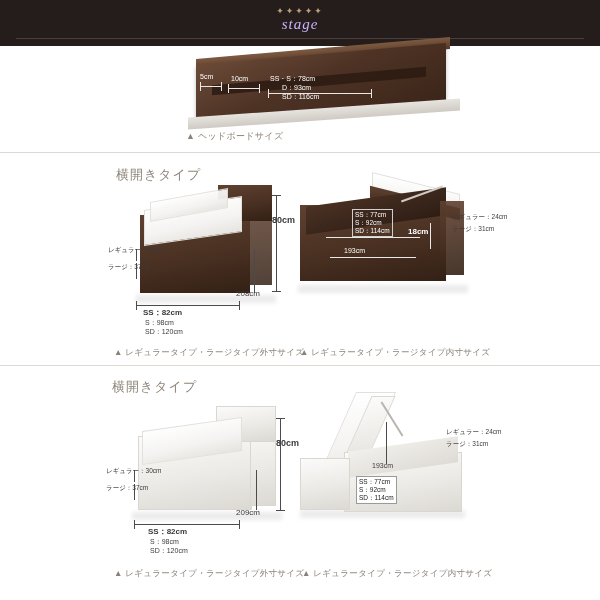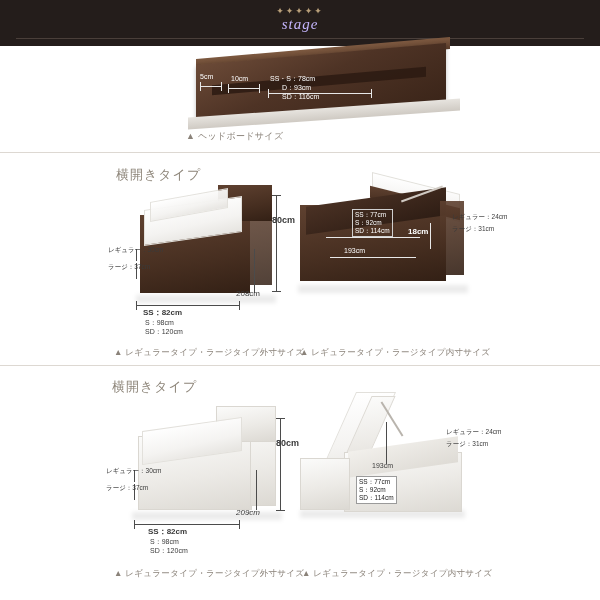--- a/index.html
+++ b/index.html
@@ -226,21 +226,21 @@
       <div class="tick" style="left:276px;top:52px;width:9px;height:1px;"></div>
       <div class="tick" style="left:276px;top:144px;width:9px;height:1px;"></div>
       <div class="dim" style="left:276px;top:72px;font-size:9px;font-weight:bold;">80cm</div>
 
       <div class="arrow v" style="left:134px;top:104px;height:12px;"></div>
       <div class="arrow v" style="left:134px;top:118px;height:16px;"></div>
       <div class="dim" style="left:106px;top:101px;font-size:6.5px;">レギュラー：30cm</div>
       <div class="dim" style="left:106px;top:118px;font-size:6.5px;">ラージ：37cm</div>
 
       <div class="arrow v" style="left:256px;top:104px;height:40px;"></div>
-      <div class="dim" style="left:236px;top:142px;font-size:8px;font-style:italic;">209cm</div>
+      <div class="dim" style="left:236px;top:142px;font-size:8px;">209cm</div>
 
       <div class="arrow h" style="left:134px;top:158px;width:106px;"></div>
       <div class="tick" style="left:134px;top:154px;width:1px;height:9px;"></div>
       <div class="tick" style="left:239px;top:154px;width:1px;height:9px;"></div>
       <div class="dim" style="left:148px;top:161px;font-size:8px;font-weight:bold;">SS：82cm</div>
       <div class="dim" style="left:150px;top:172px;font-size:7px;">S：98cm</div>
       <div class="dim" style="left:150px;top:181px;font-size:7px;">SD：120cm</div>
 
       <div class="caption" style="left:114px;top:202px;">▲ レギュラータイプ・ラージタイプ外寸サイズ</div>
     </div>

